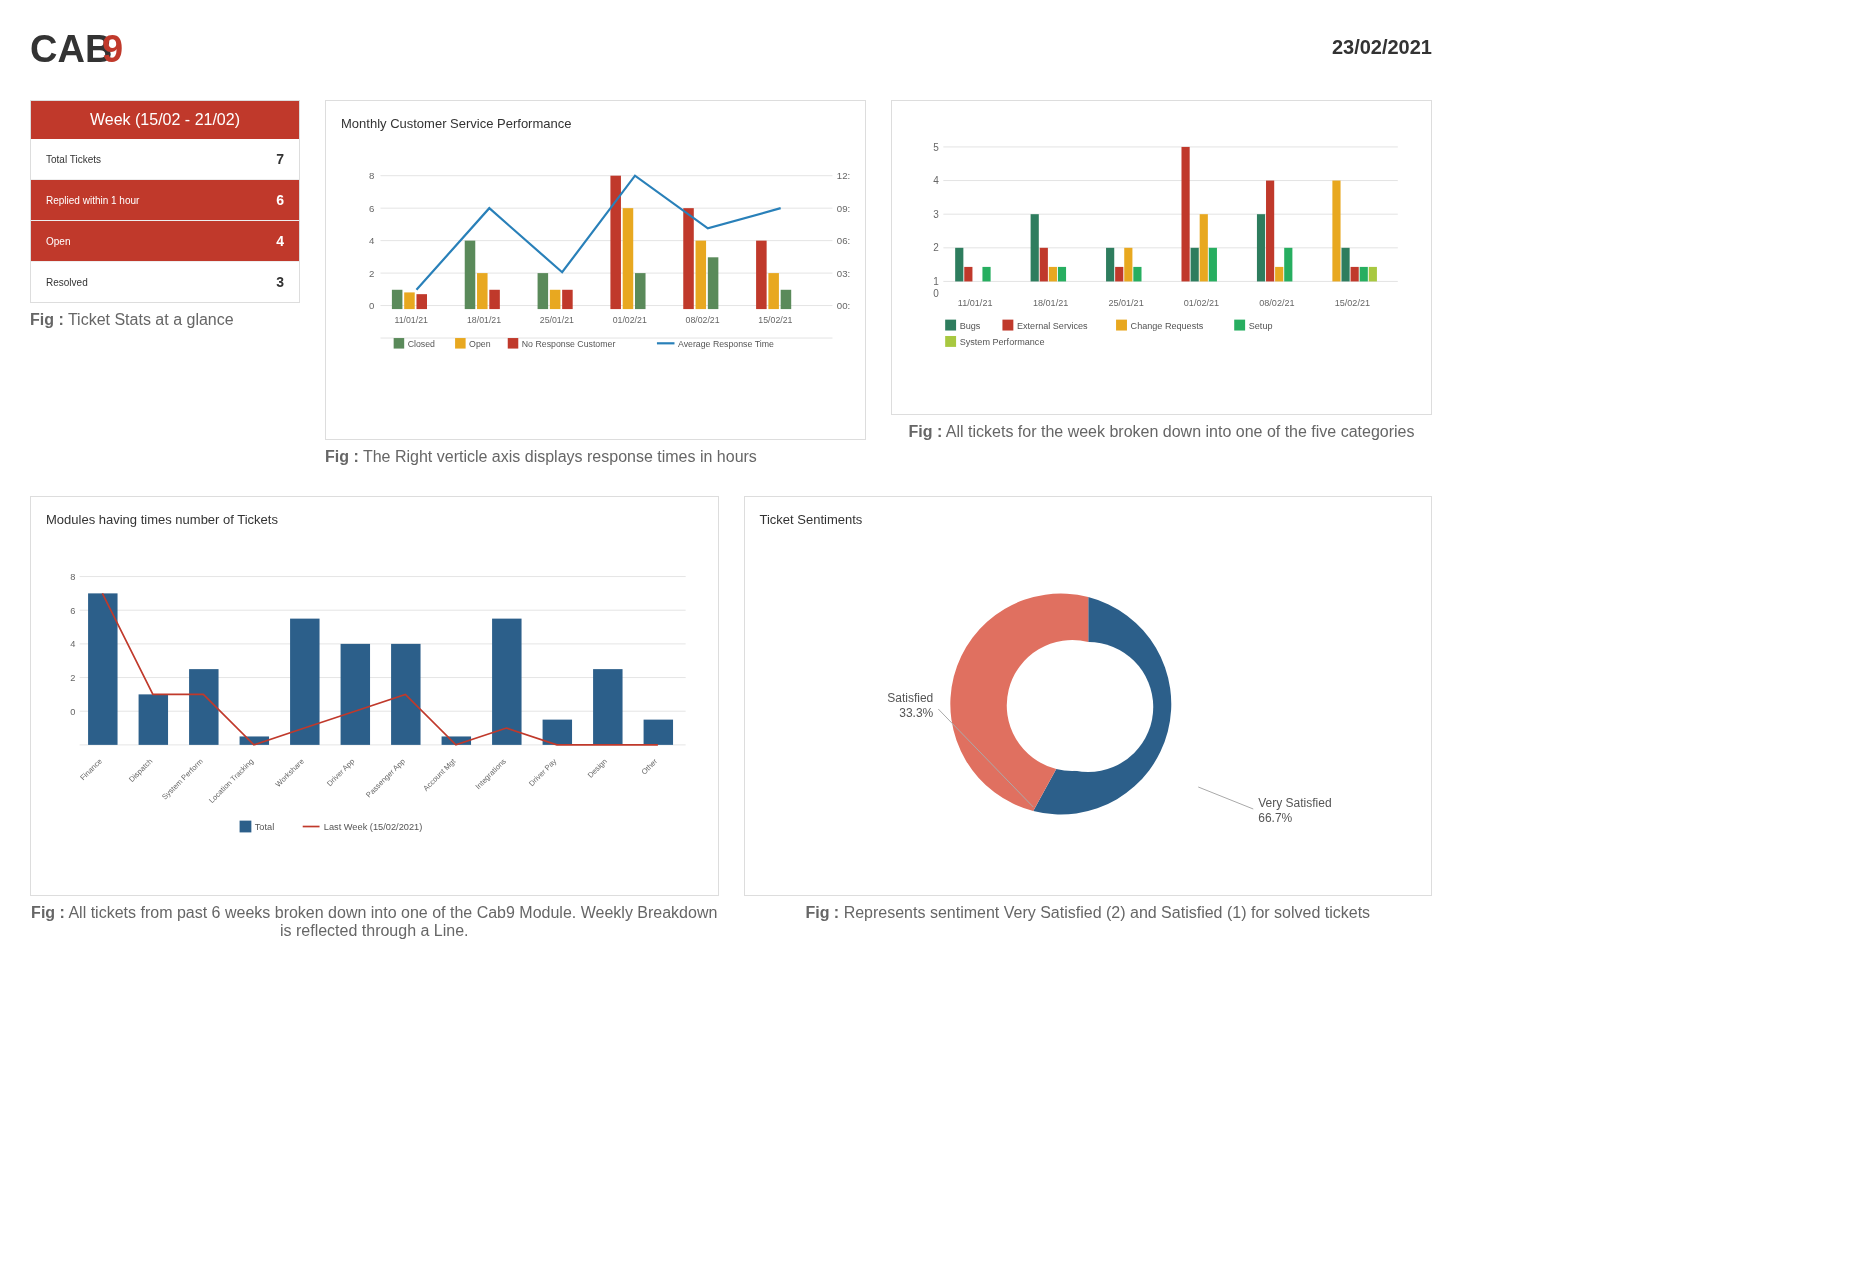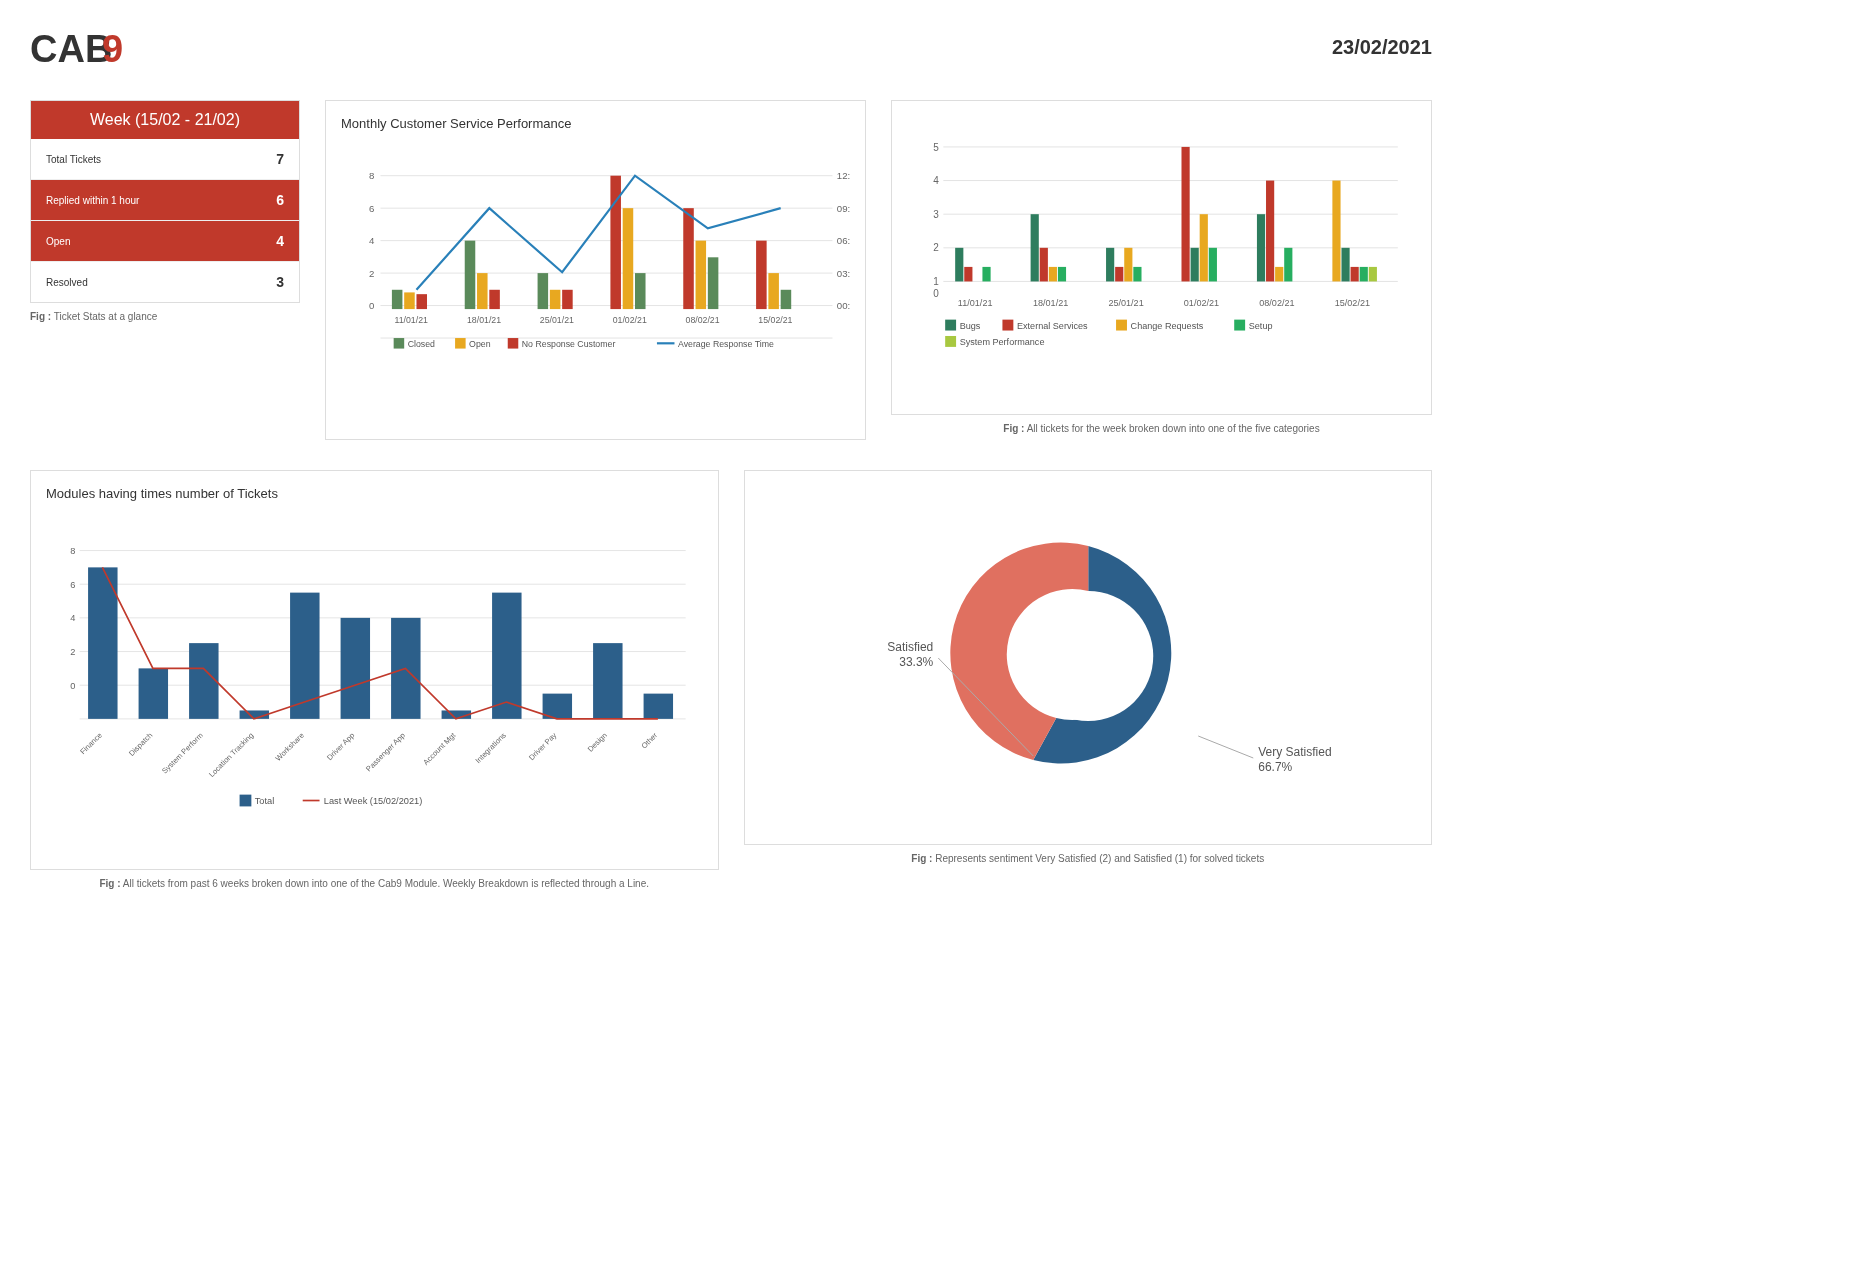--- a/index.html
+++ b/index.html
@@ -16,21 +16,21 @@
     .main-grid { display: grid; grid-template-columns: 270px 1fr 1fr; gap: 25px; margin-bottom: 30px; }
     
     
     .stats-card { border: 1px solid #ddd; }
     .stats-header { background: #c0392b; color: white; text-align: center; padding: 10px; font-size: 16px; }
     .stats-row { display: flex; justify-content: space-between; align-items: center; padding: 12px 15px; border-bottom: 1px solid #eee; }
     .stats-row:last-child { border-bottom: none; }
     .stats-row.highlight { background: #c0392b; color: white; }
     .stats-label { font-size: 10px; }
     .stats-value { font-weight: bold; font-size: 14px; }
-    .fig-caption { font-size: 10px; color: #666; margin-top: 8px; font-style: normal; }
+    .fig-caption { font-size: 16px; color: #666; margin-top: 8px; font-style: normal; }
     .fig-caption b { font-weight: bold; }
     
     
     .chart-box { border: 1px solid #ddd; padding: 15px; }
     .chart-title { text-align: left; font-size: 13px; color: #333; margin-bottom: 10px; }
     
     
     .bottom-grid { display: grid; grid-template-columns: 1fr 1fr; gap: 25px; }
     
     
@@ -142,20 +142,23 @@
           <rect x="60" y="205" width="12" height="12" fill="#5a8a5a"></rect>
           <text x="76" y="215" font-size="10" fill="#555">Closed</text>
           <rect x="130" y="205" width="12" height="12" fill="#e8a820"></rect>
           <text x="146" y="215" font-size="10" fill="#555">Open</text>
           <rect x="190" y="205" width="12" height="12" fill="#c0392b"></rect>
           <text x="206" y="215" font-size="10" fill="#555">No Response Customer</text>
           <line x1="360" y1="211" x2="380" y2="211" stroke="#2980b9" stroke-width="2.5"></line>
           <text x="384" y="215" font-size="10" fill="#555">Average Response Time</text>
         </svg>
       </div>
+      <div class="fig-caption">
+        <b>Fig :</b> <span>The Right verticle axis displays response times in hours</span>
+      </div>
     </div>
 
     <div>
       <div class="chart-box">
         <svg width="100%" height="280" viewBox="0 0 560 280">
 
           <line x1="40" y1="20" x2="540" y2="20" stroke="#e0e0e0" stroke-width="1"></line>
           <line x1="40" y1="57" x2="540" y2="57" stroke="#e0e0e0" stroke-width="1"></line>
           <line x1="40" y1="94" x2="540" y2="94" stroke="#e0e0e0" stroke-width="1"></line>
           <line x1="40" y1="131" x2="540" y2="131" stroke="#e0e0e0" stroke-width="1"></line>
@@ -295,20 +298,21 @@
           <text x="330" y="316" font-size="11" fill="#555">Last Week (15/02/2021)</text>
         </svg>
       </div>
       <div class="fig-caption" style="margin-top:8px; text-align:center;">
         <b>Fig :</b> <span>All tickets from past 6 weeks broken down into one of the Cab9 Module. Weekly Breakdown is reflected through a Line.</span>
       </div>
     </div>
 
     <div>
       <div class="chart-box">
+        <div class="chart-title">Ticket Sentiments</div>
         <svg width="100%" height="340" viewBox="0 0 500 340">
 
           <path d="M250,60 A110,110 0 1,1 195,274 L218,232 A65,65 0 1,0 250,105 Z" fill="#2c5f8a"></path>
 
           <path d="M195,274 A110,110 0 0,1 250,60 L250,105 A65,65 0 0,0 218,232 Z" fill="#e07060"></path>
 
           <circle cx="250" cy="170" r="65" fill="white"></circle>
 
           <text x="95" y="165" font-size="12" text-anchor="end" fill="#555">Satisfied</text>
           <text x="95" y="180" font-size="12" text-anchor="end" fill="#555">33.3%</text>

